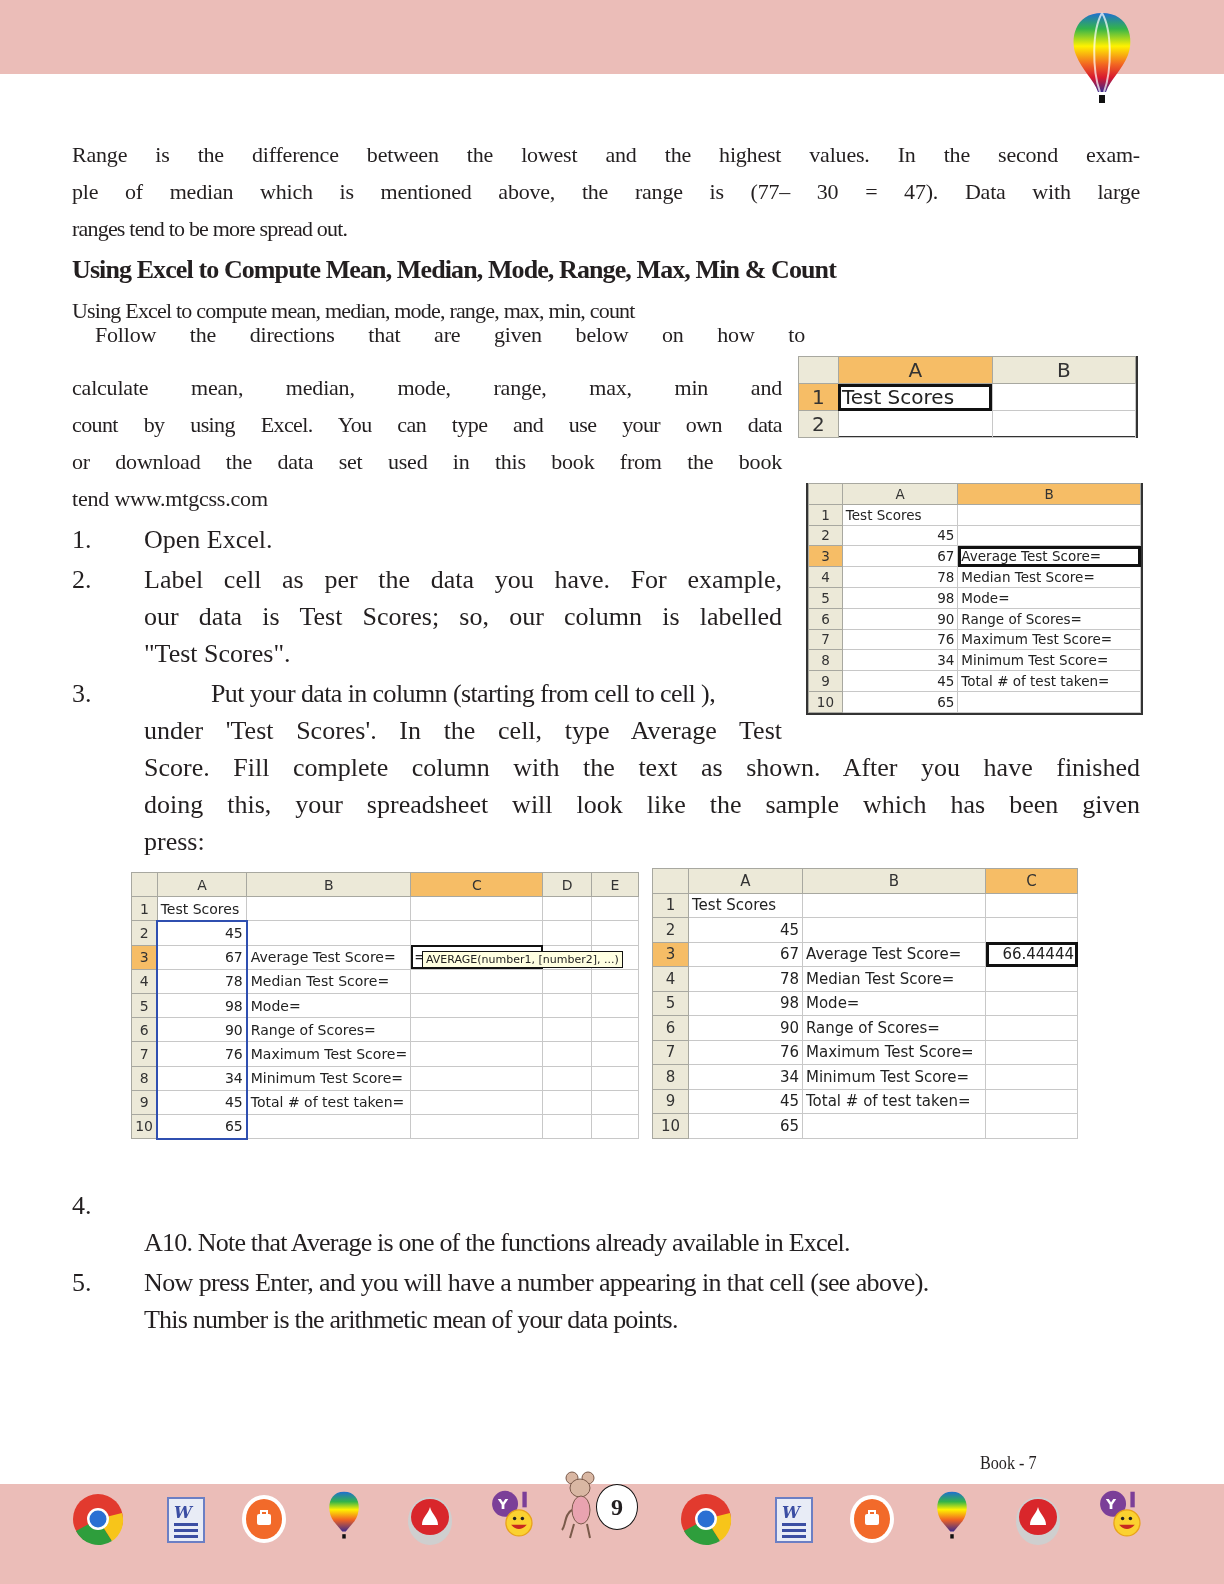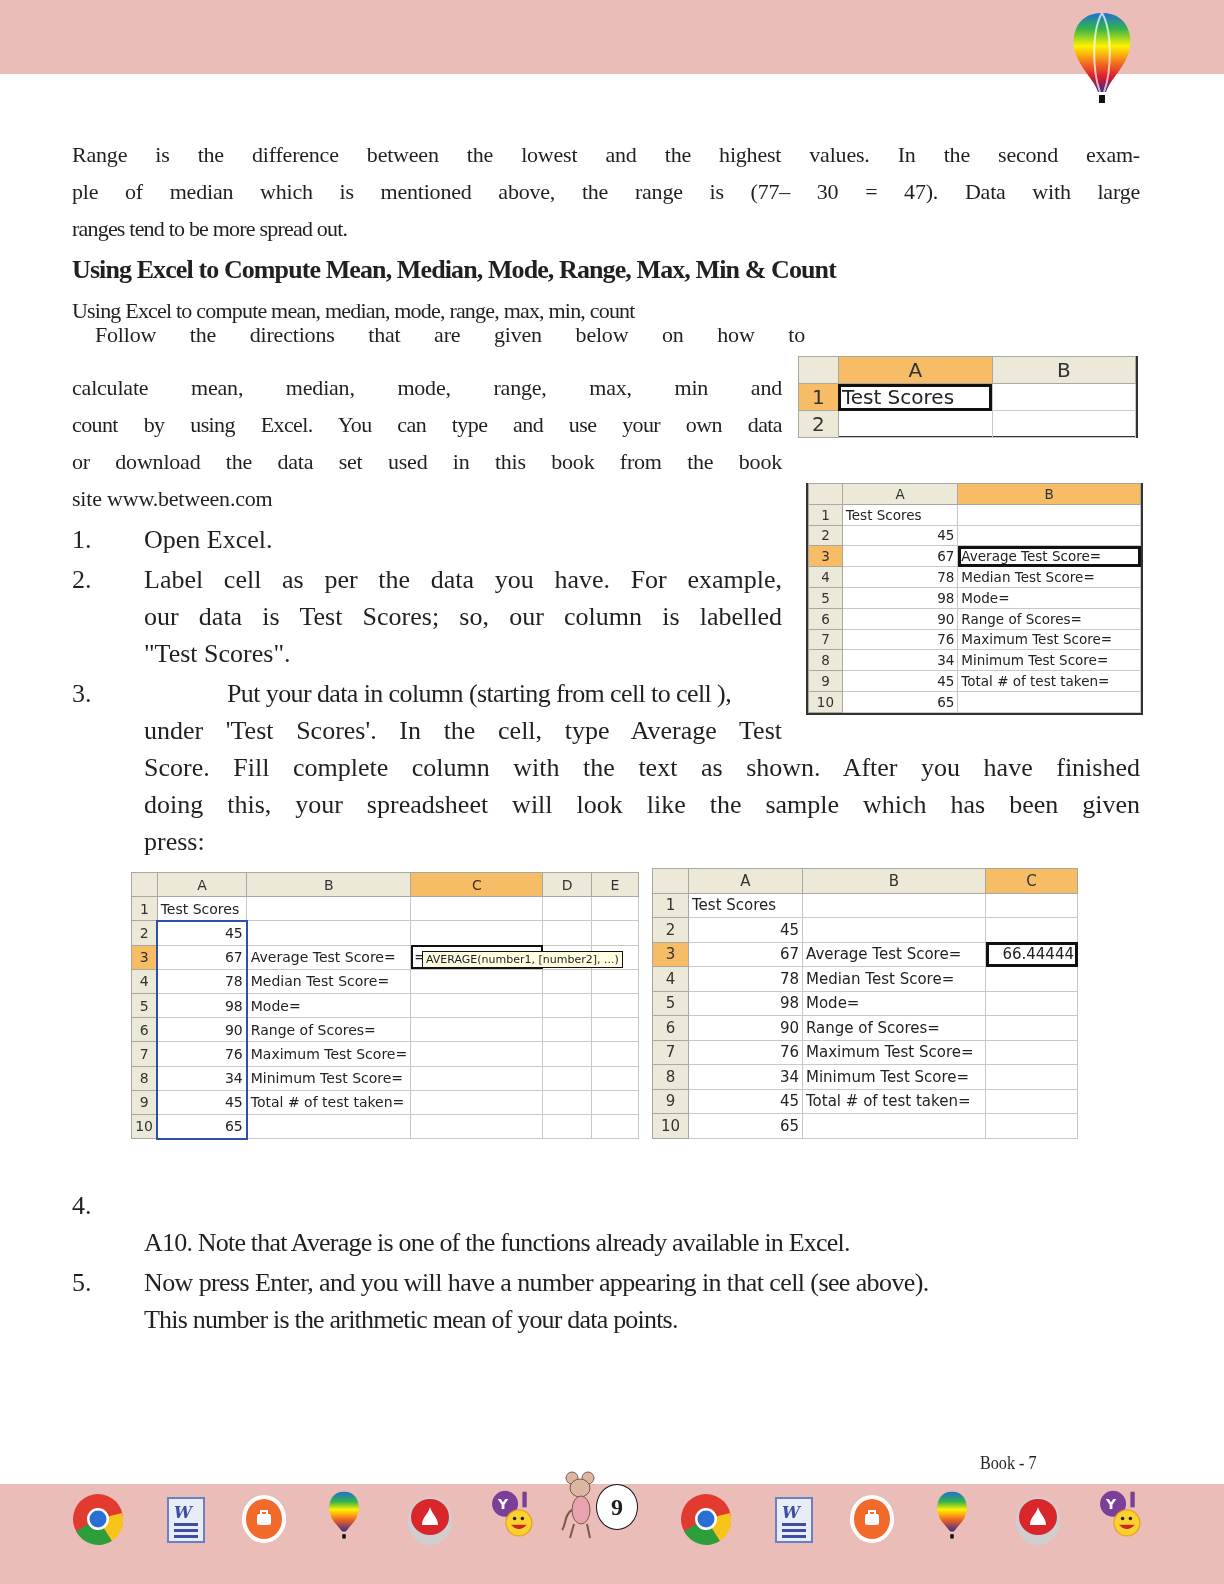--- a/index.html
+++ b/index.html
@@ -92,37 +92,37 @@
 <div class="text justify" style="left:72px; top:173px; width:1068px;">ple of median which is mentioned above, the range is (77– 30 = 47). Data with large</div>
 <div class="text" style="left:72px; top:210px; width:1068px; letter-spacing:-0.8px;">ranges tend to be more spread out.</div>
 
 <div class="text heading" style="left:72px; top:251px; width:1068px; letter-spacing:-0.9px;">Using Excel to Compute Mean, Median, Mode, Range, Max, Min &amp; Count</div>
 <div class="text" style="left:72px; top:292px; width:1068px; letter-spacing:-0.8px;">Using Excel to compute mean, median, mode, range, max, min, count</div>
 
 <div class="text justify" style="left:72px; top:316px; width:710px;margin-left:23px;">Follow the directions that are given below on how to</div>
 <div class="text justify" style="left:72px; top:369px; width:710px;">calculate mean, median, mode, range, max, min and</div>
 <div class="text justify" style="left:72px; top:406px; width:710px; letter-spacing:-0.6px;">count by using Excel. You can type and use your own data</div>
 <div class="text justify" style="left:72px; top:443px; width:710px;">or download the data set used in this book from the book</div>
-<div class="text" style="left:72px; top:480px; width:710px;">site www.between.com</div>
+<div class="text" style="left:72px; top:480px; width:710px;">tend www.mtgcss.com</div>
 
 <div class="step" style="left:72px; top:521px; width:1068px; height:37px;">
   <span class="step-num">1.</span>
   <span class="step-body">Open Excel.</span>
 </div>
 
 <div class="step" style="left:72px; top:561px; width:1068px; height:111px;">
   <span class="step-num">2.</span>
   <span class="step-body justify" style="width:638px; top:0;">Label cell  as per the data you have. For example,</span>
   <span class="step-body justify" style="width:638px; top:37px;">our data is Test Scores; so, our column is labelled</span>
   <span class="step-body" style="top:74px;">"Test Scores".</span>
 </div>
 
 <div class="step" style="left:72px; top:675px; width:1068px; height:185px;">
   <span class="step-num">3.</span>
-  <span class="step-body" style="width:638px; top:0; letter-spacing:-0.6px;margin-left:16px;">Put your data in column (starting from cell  to cell ),</span>
+  <span class="step-body" style="width:638px; top:0; letter-spacing:-0.6px;">Put your data in column (starting from cell  to cell ),</span>
   <span class="step-body justify" style="width:638px; top:37px;">under 'Test Scores'. In the cell,  type Average Test</span>
   <span class="step-body justify" style="width:996px; top:74px;">Score. Fill complete column with the text as shown. After you have finished</span>
   <span class="step-body justify" style="width:996px; top:111px;">doing this, your spreadsheet will look like the sample which has been given</span>
   <span class="step-body" style="top:148px;">press:</span>
 </div>
 
 <div class="sheet sheet1">
   <table>
     <tbody>
         <tr>

